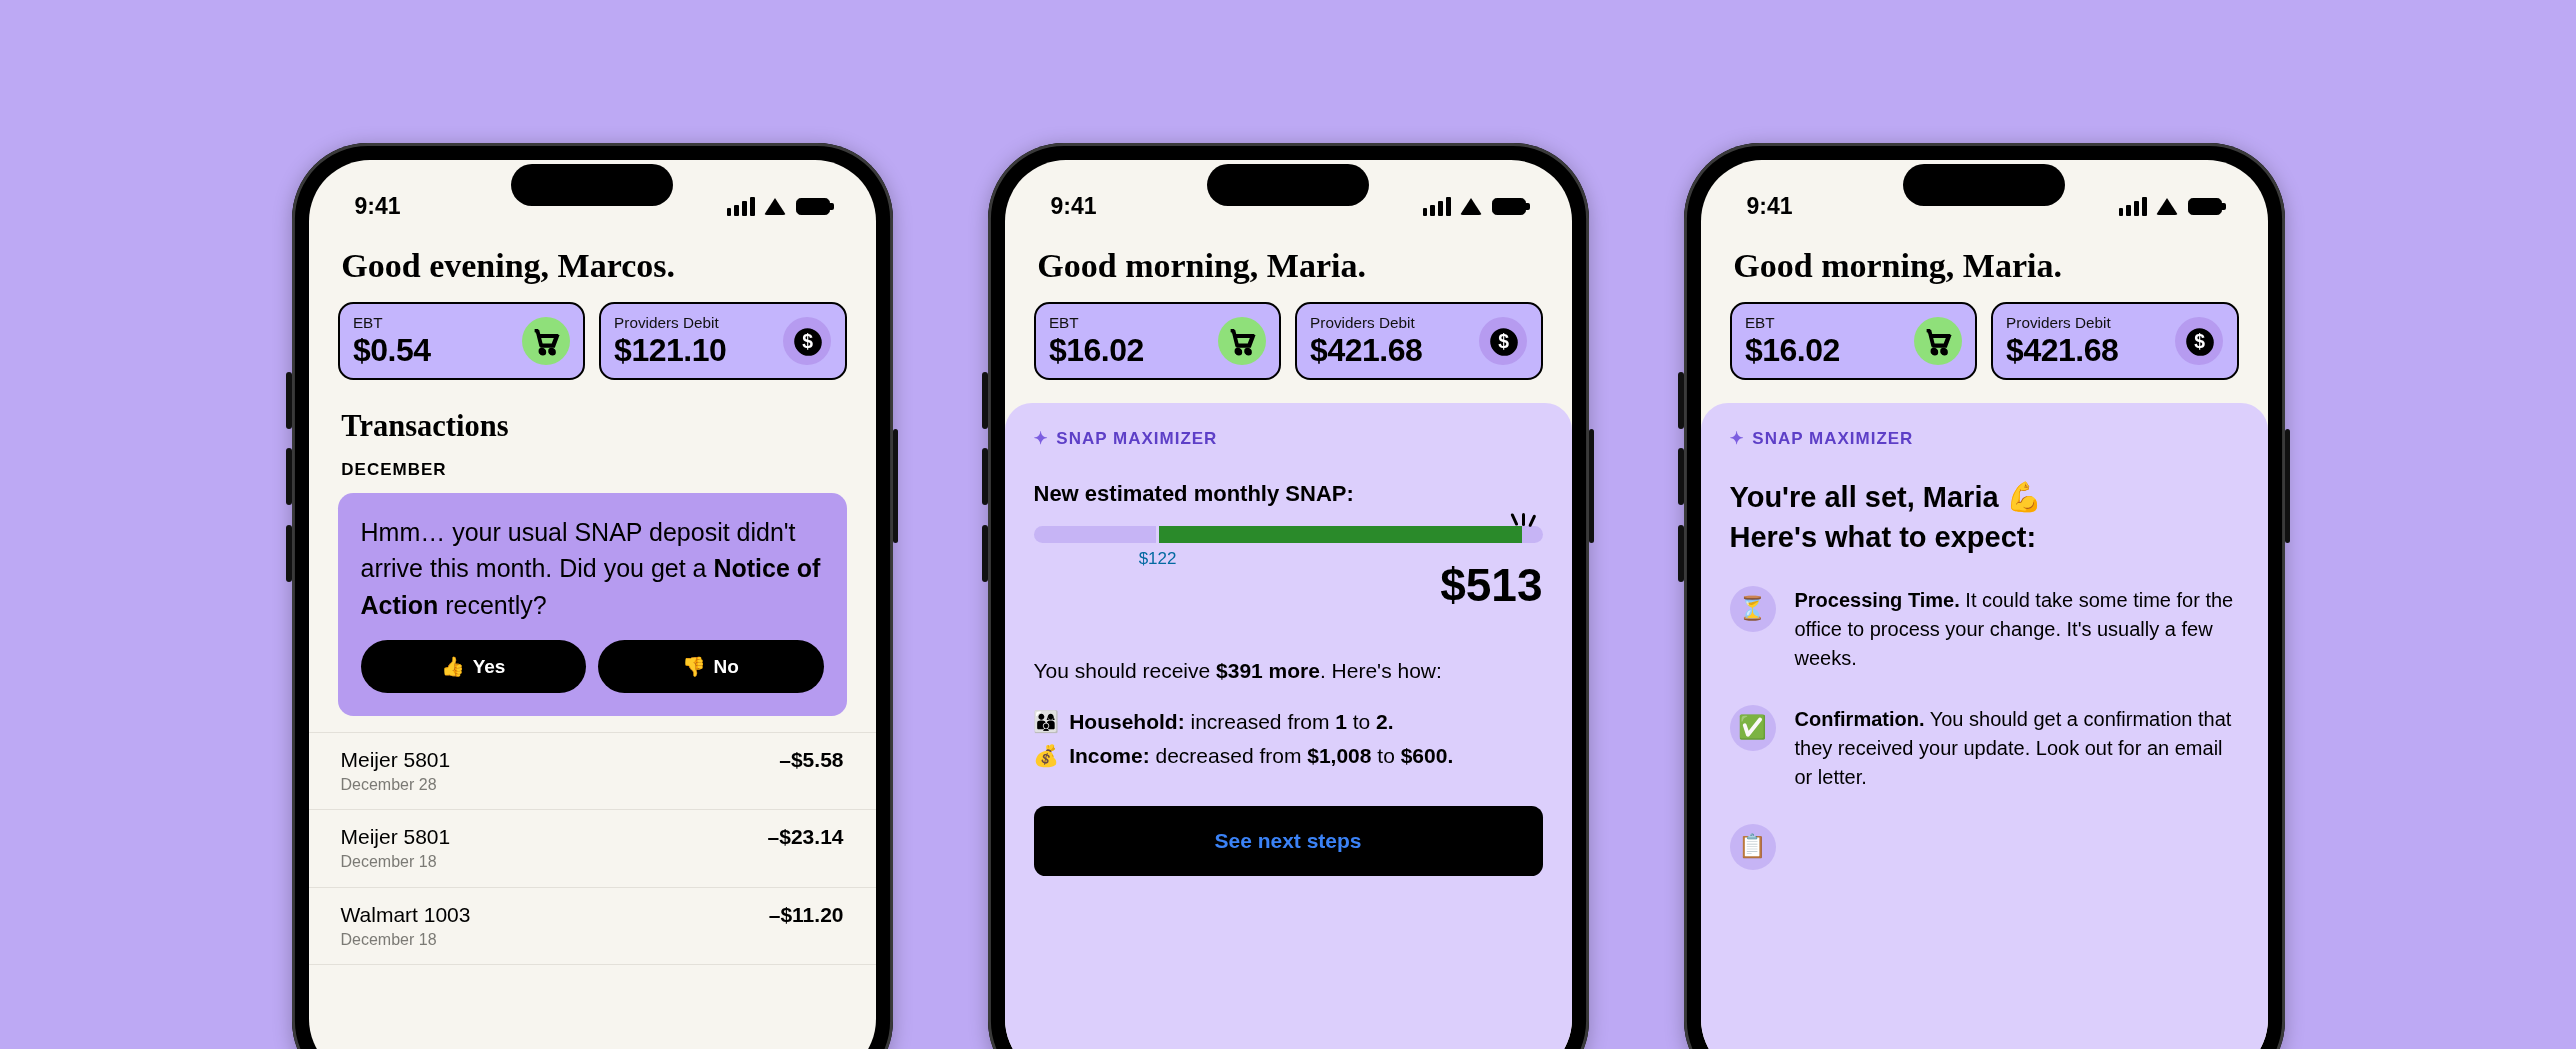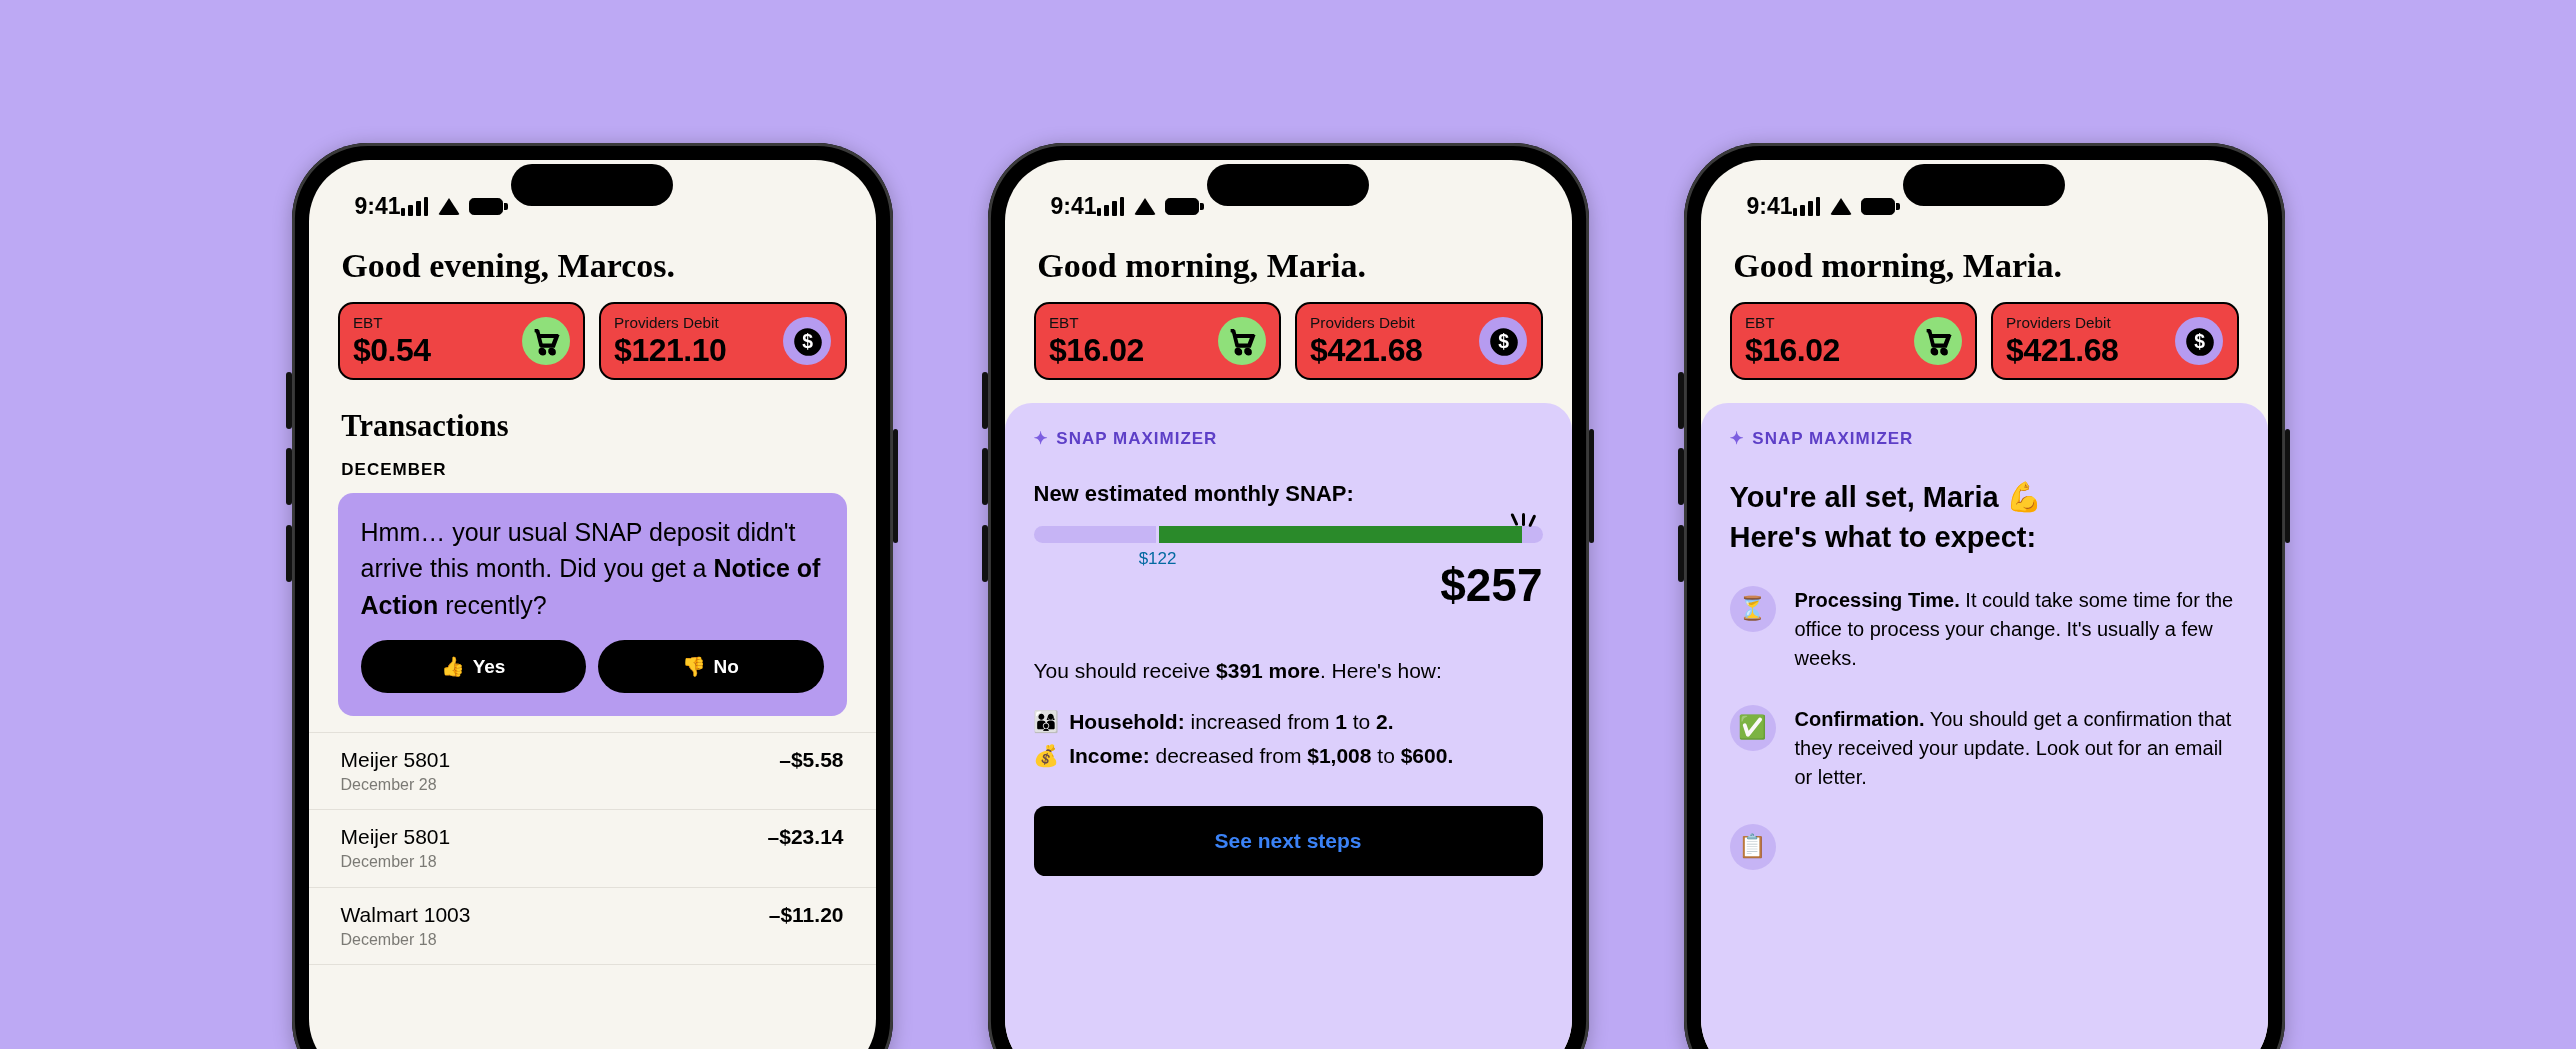--- a/index.html
+++ b/index.html
@@ -53,21 +53,21 @@
     width: 162px; height: 42px;
     background: #000;
     border-radius: 29px;
     z-index: 10;
   }
 
   
   .statusbar {
     height: 76px;
     display: flex;
-    justify-content: flex-start;
+    justify-content: space-between;
     align-items: center;
     padding: 17px 46px 0;
     font-weight: 600;
     font-size: 23px;
   }
   .statusbar .right { display: flex; align-items: center; gap: 9.5px; }
   .bars { display: flex; align-items: flex-end; gap: 2.9px; }
   .bars span { width: 4.8px; background: #000; border-radius: 1px; }
   .bars span:nth-child(1){height:7.6px}
   .bars span:nth-child(2){height:11.4px}
@@ -97,21 +97,21 @@
     font-size: 34px;
     font-weight: 600;
     margin: 11.4px 0 17px 3.8px;
   }
   .cards { display:flex; gap:13.4px; }
   .balcard {
     flex:1;
     border: 2.9px solid #000;
     border-radius: 15.3px;
     padding: 9.5px 13.4px 9.5px 13.4px;
-    background: #ef4444;
+    background: #c4b5fd;
     display: flex;
     align-items: center;
     justify-content: space-between;
     gap: 7.6px;
   }
   .balcard .labels { display:flex; flex-direction:column; }
   .balcard .lbl { font-size: 15.3px; color:#111; font-weight:500; }
   .balcard .amt { font-size: 32px; font-weight: 800; letter-spacing:-0.5px; }
   .ic-circle {
     width: 48px; height:48px; border-radius:50%;
@@ -389,21 +389,21 @@
         <div class="bartrack">
           <div class="barfill" id="barfill" style="left: 24%; width: 72%;"></div>
         </div>
         <div class="bartick" id="bartick" style="left: calc(96% - 5.7px);">
             <span></span>
             <span></span>
             <span></span>
           </div>
       </div>
       <div class="barlabel-below" id="oldlabel" style="margin-left: calc(24% - 17px);">$122</div>
-      <div class="big-amount">$257</div>
+      <div class="big-amount">$513</div>
 
       <p class="explain">
         <span>You should receive </span><b>$391 more</b><span>. Here's how:</span>
       </p>
 
       <div class="factorlist">
         <div class="factor">
           <span class="emo">👨‍👩‍👦</span>
           <span><b>Household:</b><span> increased from </span><b>1</b><span> to </span><b>2.</b></span>
         </div>

